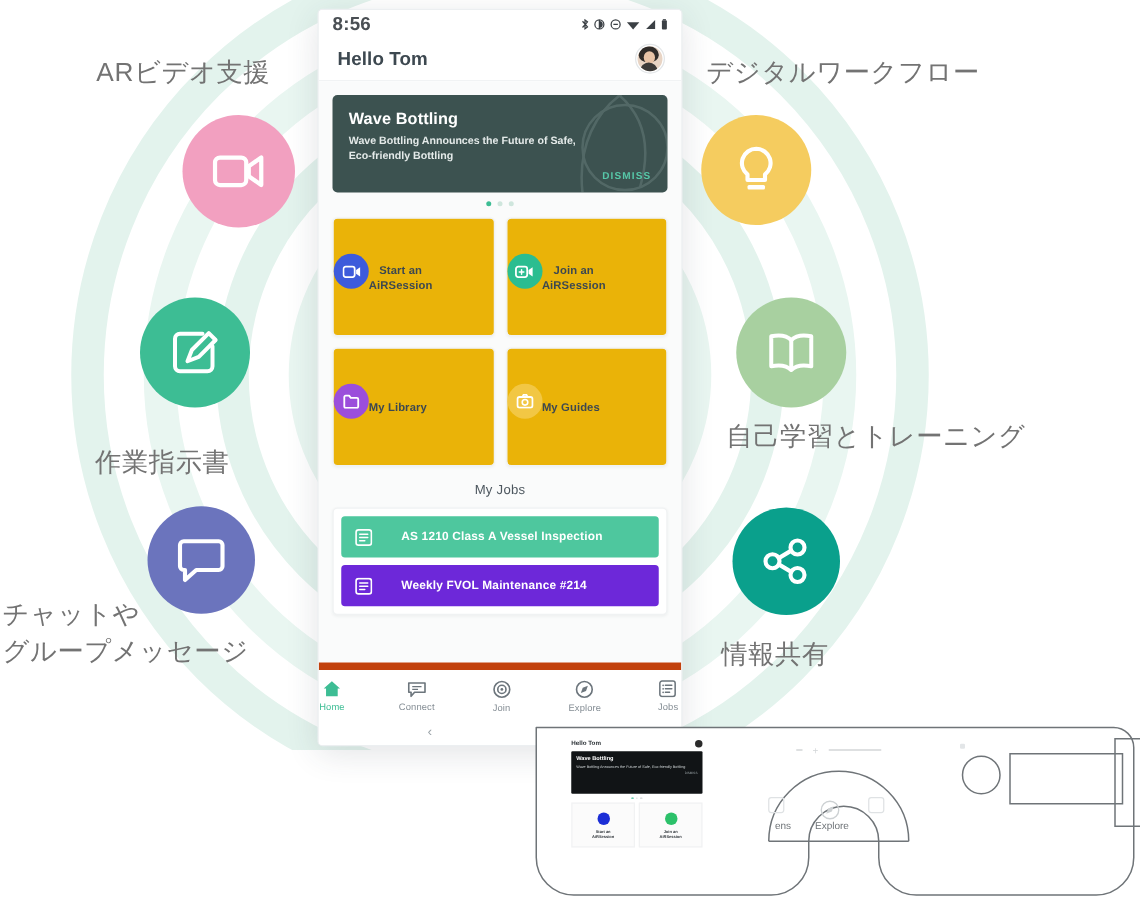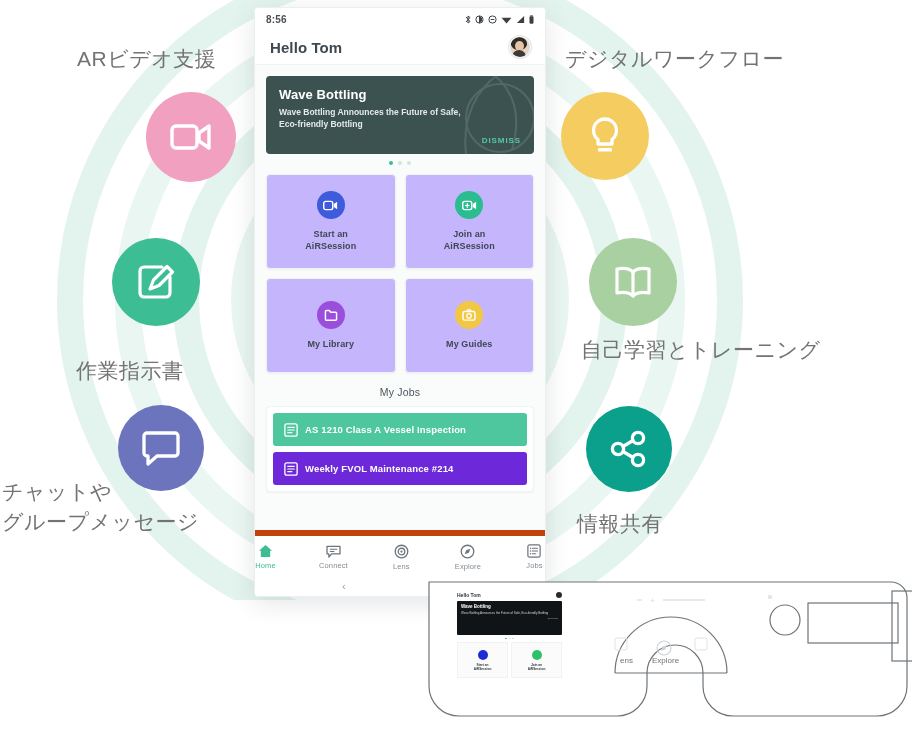--- a/index.html
+++ b/index.html
@@ -42,21 +42,21 @@
     border-radius:3px;
     box-shadow:0 0 0 1px #eceff1, 0 6px 26px rgba(50,60,70,.14);
     z-index:5;overflow:hidden;
     display:flex;flex-direction:column;
   }
   .statusbar{
     height:22px;flex:none;
     display:flex;align-items:center;justify-content:space-between;
     padding:0 11px;background:#fff;
   }
-  .statusbar .clock{font-size:10px;color:#4a4f54;font-weight:bold;letter-spacing:.2px;}
+  .statusbar .clock{font-size:15px;color:#4a4f54;font-weight:bold;letter-spacing:.2px;}
   .sysicons{display:flex;align-items:center;gap:4px;}
   .sysicons svg{display:block;}
 
   .appbar{
     height:34px;flex:none;
     display:flex;align-items:center;justify-content:space-between;
     padding:0 14px 0 15px;background:#fff;
     border-bottom:1px solid #f1f3f4;
   }
   .appbar .hello{font-size:15px;color:#3d4850;font-weight:bold;letter-spacing:.1px;}
@@ -88,44 +88,44 @@
     position:absolute;right:13px;bottom:9px;
     font-size:8px;font-weight:bold;color:#57c7a8;letter-spacing:.9px;
   }
   .dots{display:flex;justify-content:center;gap:5px;margin-top:7px;}
   .dots i{width:4px;height:4px;border-radius:50%;background:#cfe6dd;display:block;}
   .dots i.on{background:#3dbd94;}
 
   
   .tilegrid{display:grid;grid-template-columns:1fr 1fr;gap:9px;margin-top:9px;}
   .tile{
-    background:#c4b5fd;border-radius:4px;
+    background:#eab308;border-radius:4px;
     border:1px solid #f0f2f3;
     box-shadow:0 1px 2px rgba(60,70,80,.05);
     height:93px;
-    display:flex;flex-direction:column;align-items:center;justify-content:center;
+    display:flex;flex-direction:row;align-items:center;
   }
   .tile .tico{
     width:28px;height:28px;border-radius:50%;
     display:flex;align-items:center;justify-content:center;
     margin-bottom:9px;
   }
   .tile .tlabel{
     font-size:9px;line-height:12px;font-weight:bold;color:#3d4850;
     text-align:center;letter-spacing:.1px;white-space:pre-line;
   }
 
   .jobs-title{
     text-align:center;font-size:10.5px;color:#4c565e;
     margin:13px 0 8px 0;letter-spacing:.2px;
   }
   .jobcard{background:#fff;border-radius:4px;padding:6px;box-shadow:0 1px 2px rgba(60,70,80,.05);border:1px solid #f0f2f3;}
   .job{
     height:33px;border-radius:3px;
-    display:flex;align-items:center;gap:7px;
+    display:flex;align-items:center;gap:23px;
     padding:0 11px;margin-bottom:6px;
   }
   .job:last-child{margin-bottom:0;}
   .job .jlabel{font-size:9.5px;font-weight:bold;color:#fff;letter-spacing:.15px;}
 
   
   .navbar{
     flex:none;height:38px;background:#fff;
     display:flex;align-items:center;justify-content:center;
     border-top:6px solid #c2410c;padding-top:2px;gap:43px;
@@ -363,21 +363,21 @@
             <path d="M4 4.6 H12 M4 7 H9" stroke="#6c757c" stroke-width="1.2"></path>
           </svg>
         <span class="nlabel">Connect</span>
       </div>
       <div class="navitem">
         <svg width="15" height="15" viewBox="0 0 16 16">
             <circle cx="8" cy="8" r="6.7" fill="none" stroke="#6c757c" stroke-width="1.4"></circle>
             <circle cx="8" cy="8" r="3.5" fill="none" stroke="#6c757c" stroke-width="1.4"></circle>
             <circle cx="8" cy="8" r="1.2" fill="#6c757c"></circle>
           </svg>
-        <span class="nlabel">Lens</span>
+        <span class="nlabel">Join</span>
       </div>
       <div class="navitem">
         <svg width="15" height="15" viewBox="0 0 16 16">
             <circle cx="8" cy="8" r="6.7" fill="none" stroke="#6c757c" stroke-width="1.4"></circle>
             <path d="M11 5 L6.6 6.6 L5 11 L9.4 9.4 Z" fill="#6c757c"></path>
           </svg>
         <span class="nlabel">Explore</span>
       </div>
       <div class="navitem">
         <svg width="14" height="14" viewBox="0 0 16 16">

